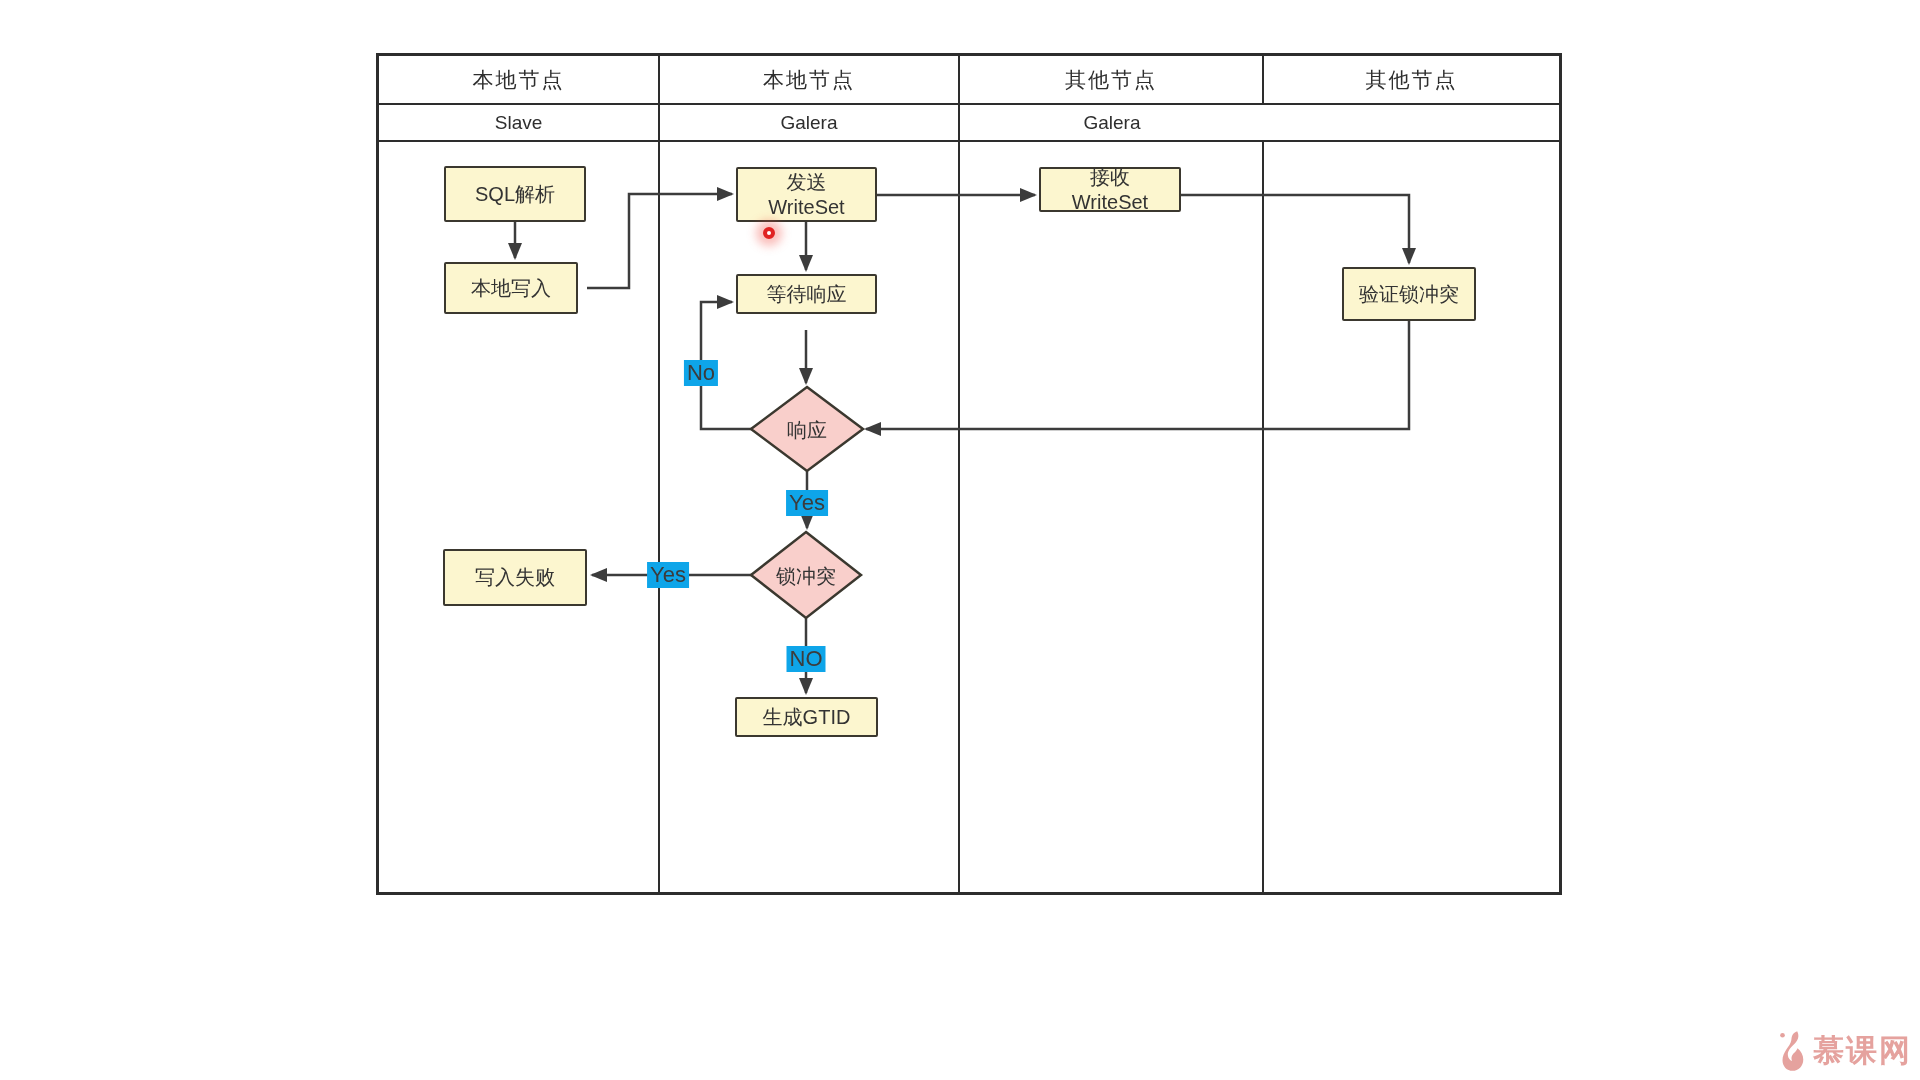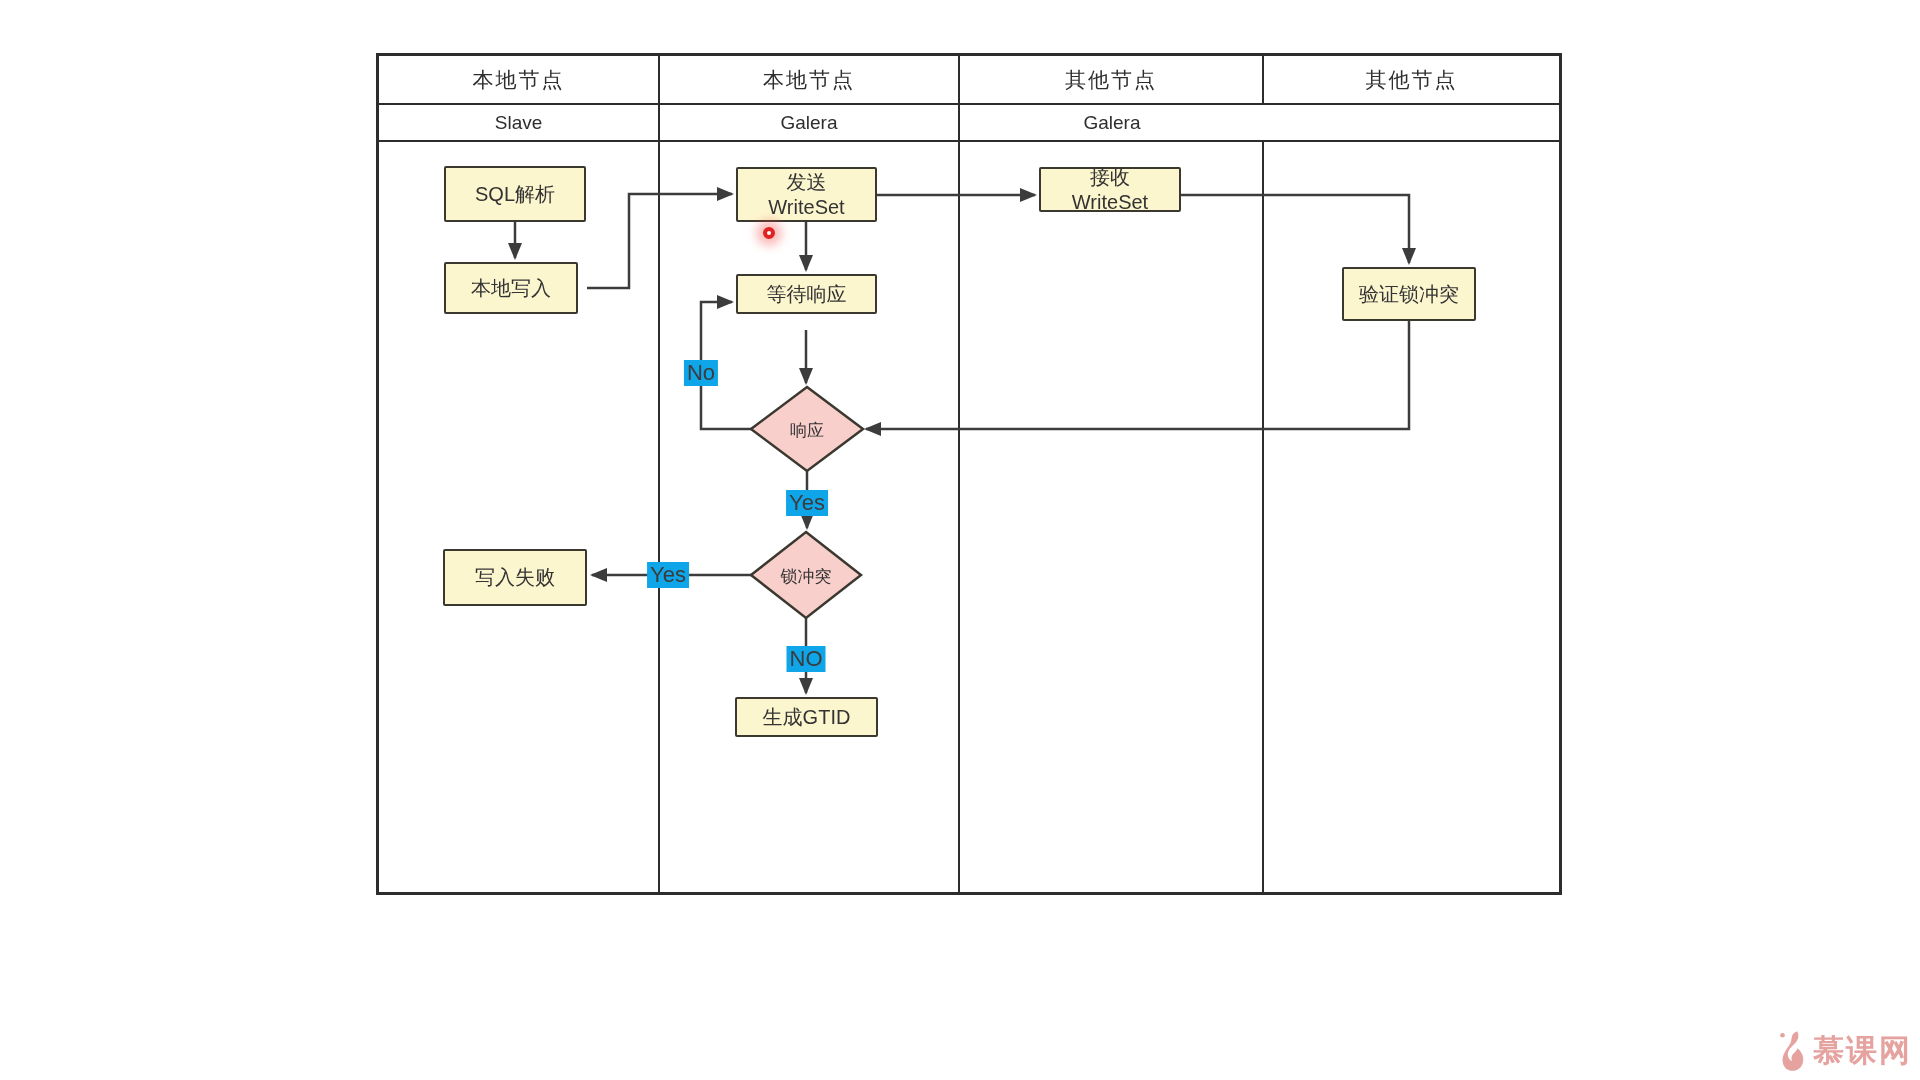--- a/index.html
+++ b/index.html
@@ -37,21 +37,21 @@
   svg.connectors polygon.diamond{fill:var(--diamond-fill);stroke:var(--box-border);stroke-width:2.5px;}
 
   
   .node-box{
     position:absolute;z-index:3;background:var(--box-fill);
     border:2.5px solid var(--box-border);border-radius:2px;
     display:flex;flex-direction:column;align-items:center;justify-content:center;
     color:var(--text);font-size:20px;line-height:25px;text-align:center;
   }
   .diamond-label{
-    position:absolute;z-index:3;color:var(--text);font-size:17px;text-align:center;
+    position:absolute;z-index:3;color:var(--text);font-size:20px;text-align:center;
     transform:translate(-50%,-50%);white-space:nowrap;
   }
   .edge-label{
     position:absolute;z-index:4;background:#0ea5e9;color:var(--line);
     font-size:22px;padding:0 3px;transform:translate(-50%,-50%);white-space:nowrap;
   }
 
   
   .pointer-dot{
     position:absolute;z-index:5;width:12px;height:12px;border-radius:50%;

